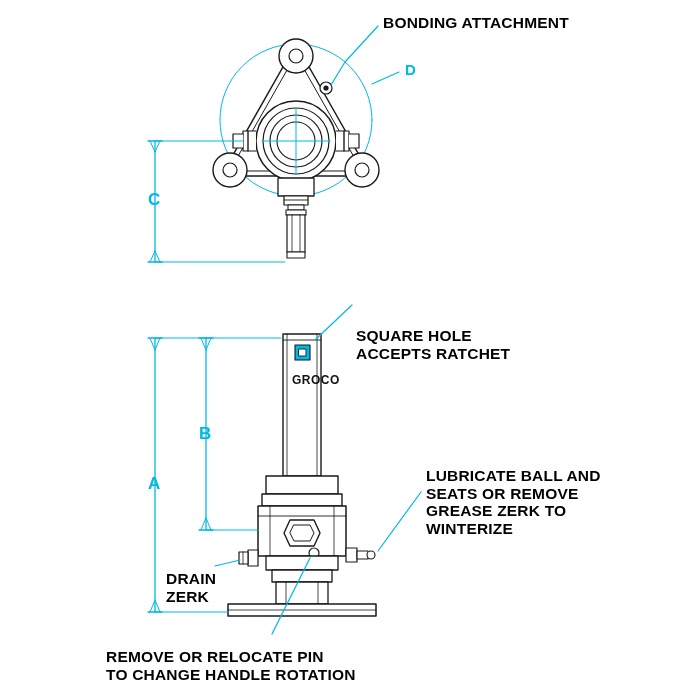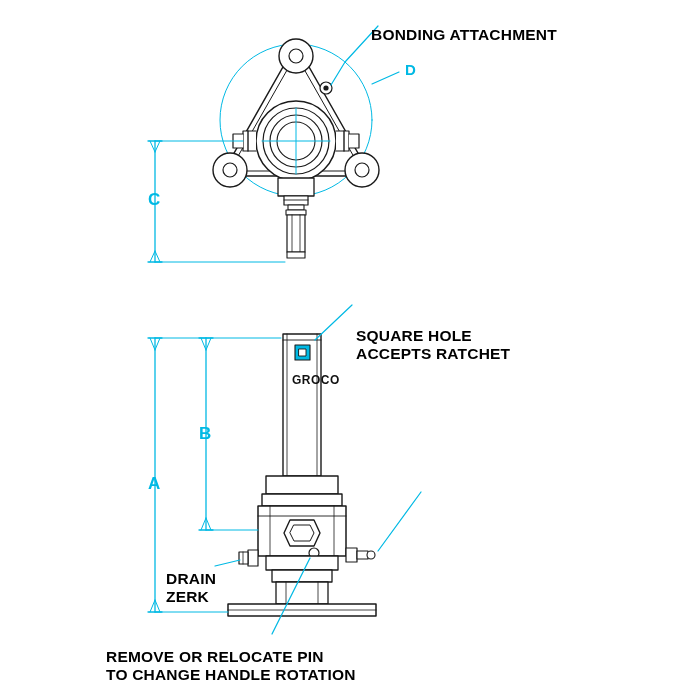--- a/index.html
+++ b/index.html
@@ -196,35 +196,39 @@
 
         <path d="M421 492 L378 551"></path>
 
         <path d="M215 566 L240 560"></path>
 
         <path d="M272 634 L310 558"></path>
       </g>
     </g>
   </svg>
 
-  <div class="lbl" style="left:371px; top:14px;margin-top:12px;">BONDING ATTACHMENT</div>
+  <div class="lbl" style="left:383px; top:14px;">BONDING ATTACHMENT</div>
 
   <div class="dimD" style="left:405px; top:61px;">D</div>
 
   <div class="dim" style="left:148px; top:190px;">C</div>
 
   <div class="lbl" style="left:356px; top:291px;margin-top:36px;">SQUARE HOLE
 ACCEPTS RATCHET</div>
 
   <div class="brand" style="left:292px; top:373px;">GROCO</div>
 
   <div class="dim" style="left:199px; top:424px;">B</div>
 
   <div class="dim" style="left:148px; top:474px;">A</div>
 
+  <div class="lbl" style="left:426px; top:467px;">LUBRICATE BALL AND
+SEATS OR REMOVE
+GREASE ZERK TO
+WINTERIZE</div>
 
   <div class="lbl" style="left:166px; top:570px;">DRAIN
 ZERK</div>
 
   <div class="lbl" style="left:106px; top:648px;">REMOVE OR RELOCATE PIN
 TO CHANGE HANDLE ROTATION</div>
 
 </div>
 
 </body></html>

